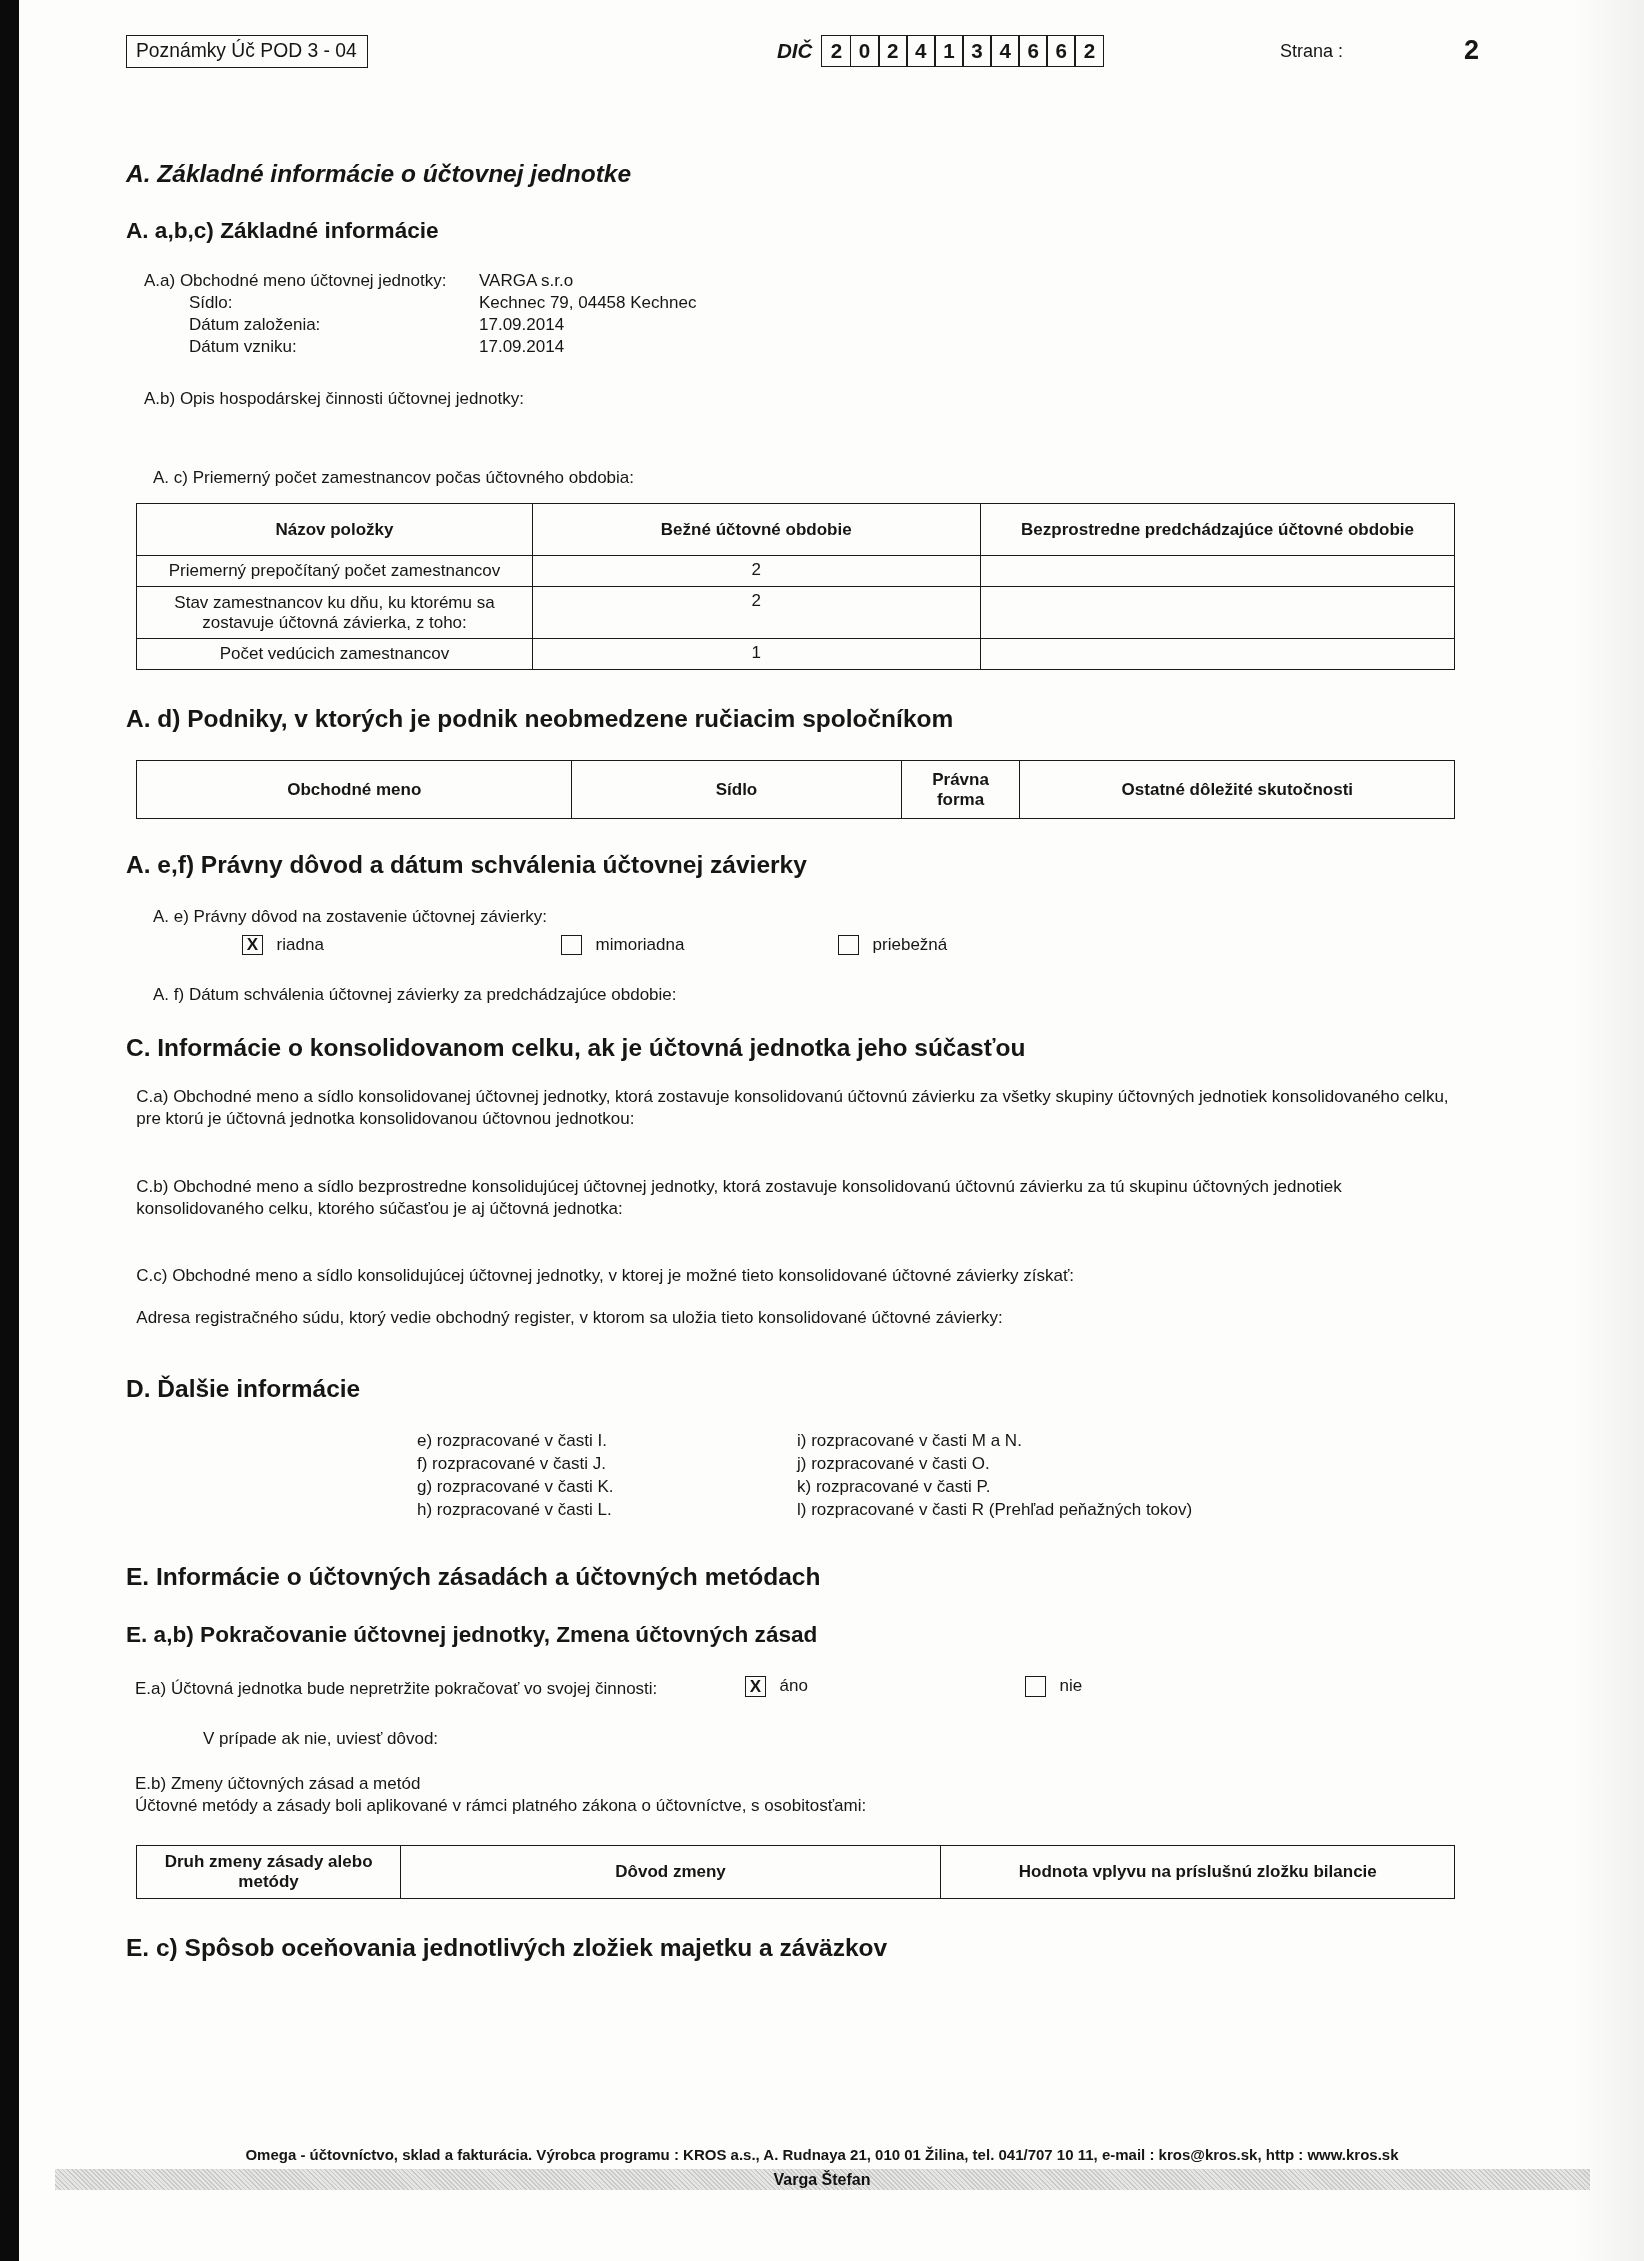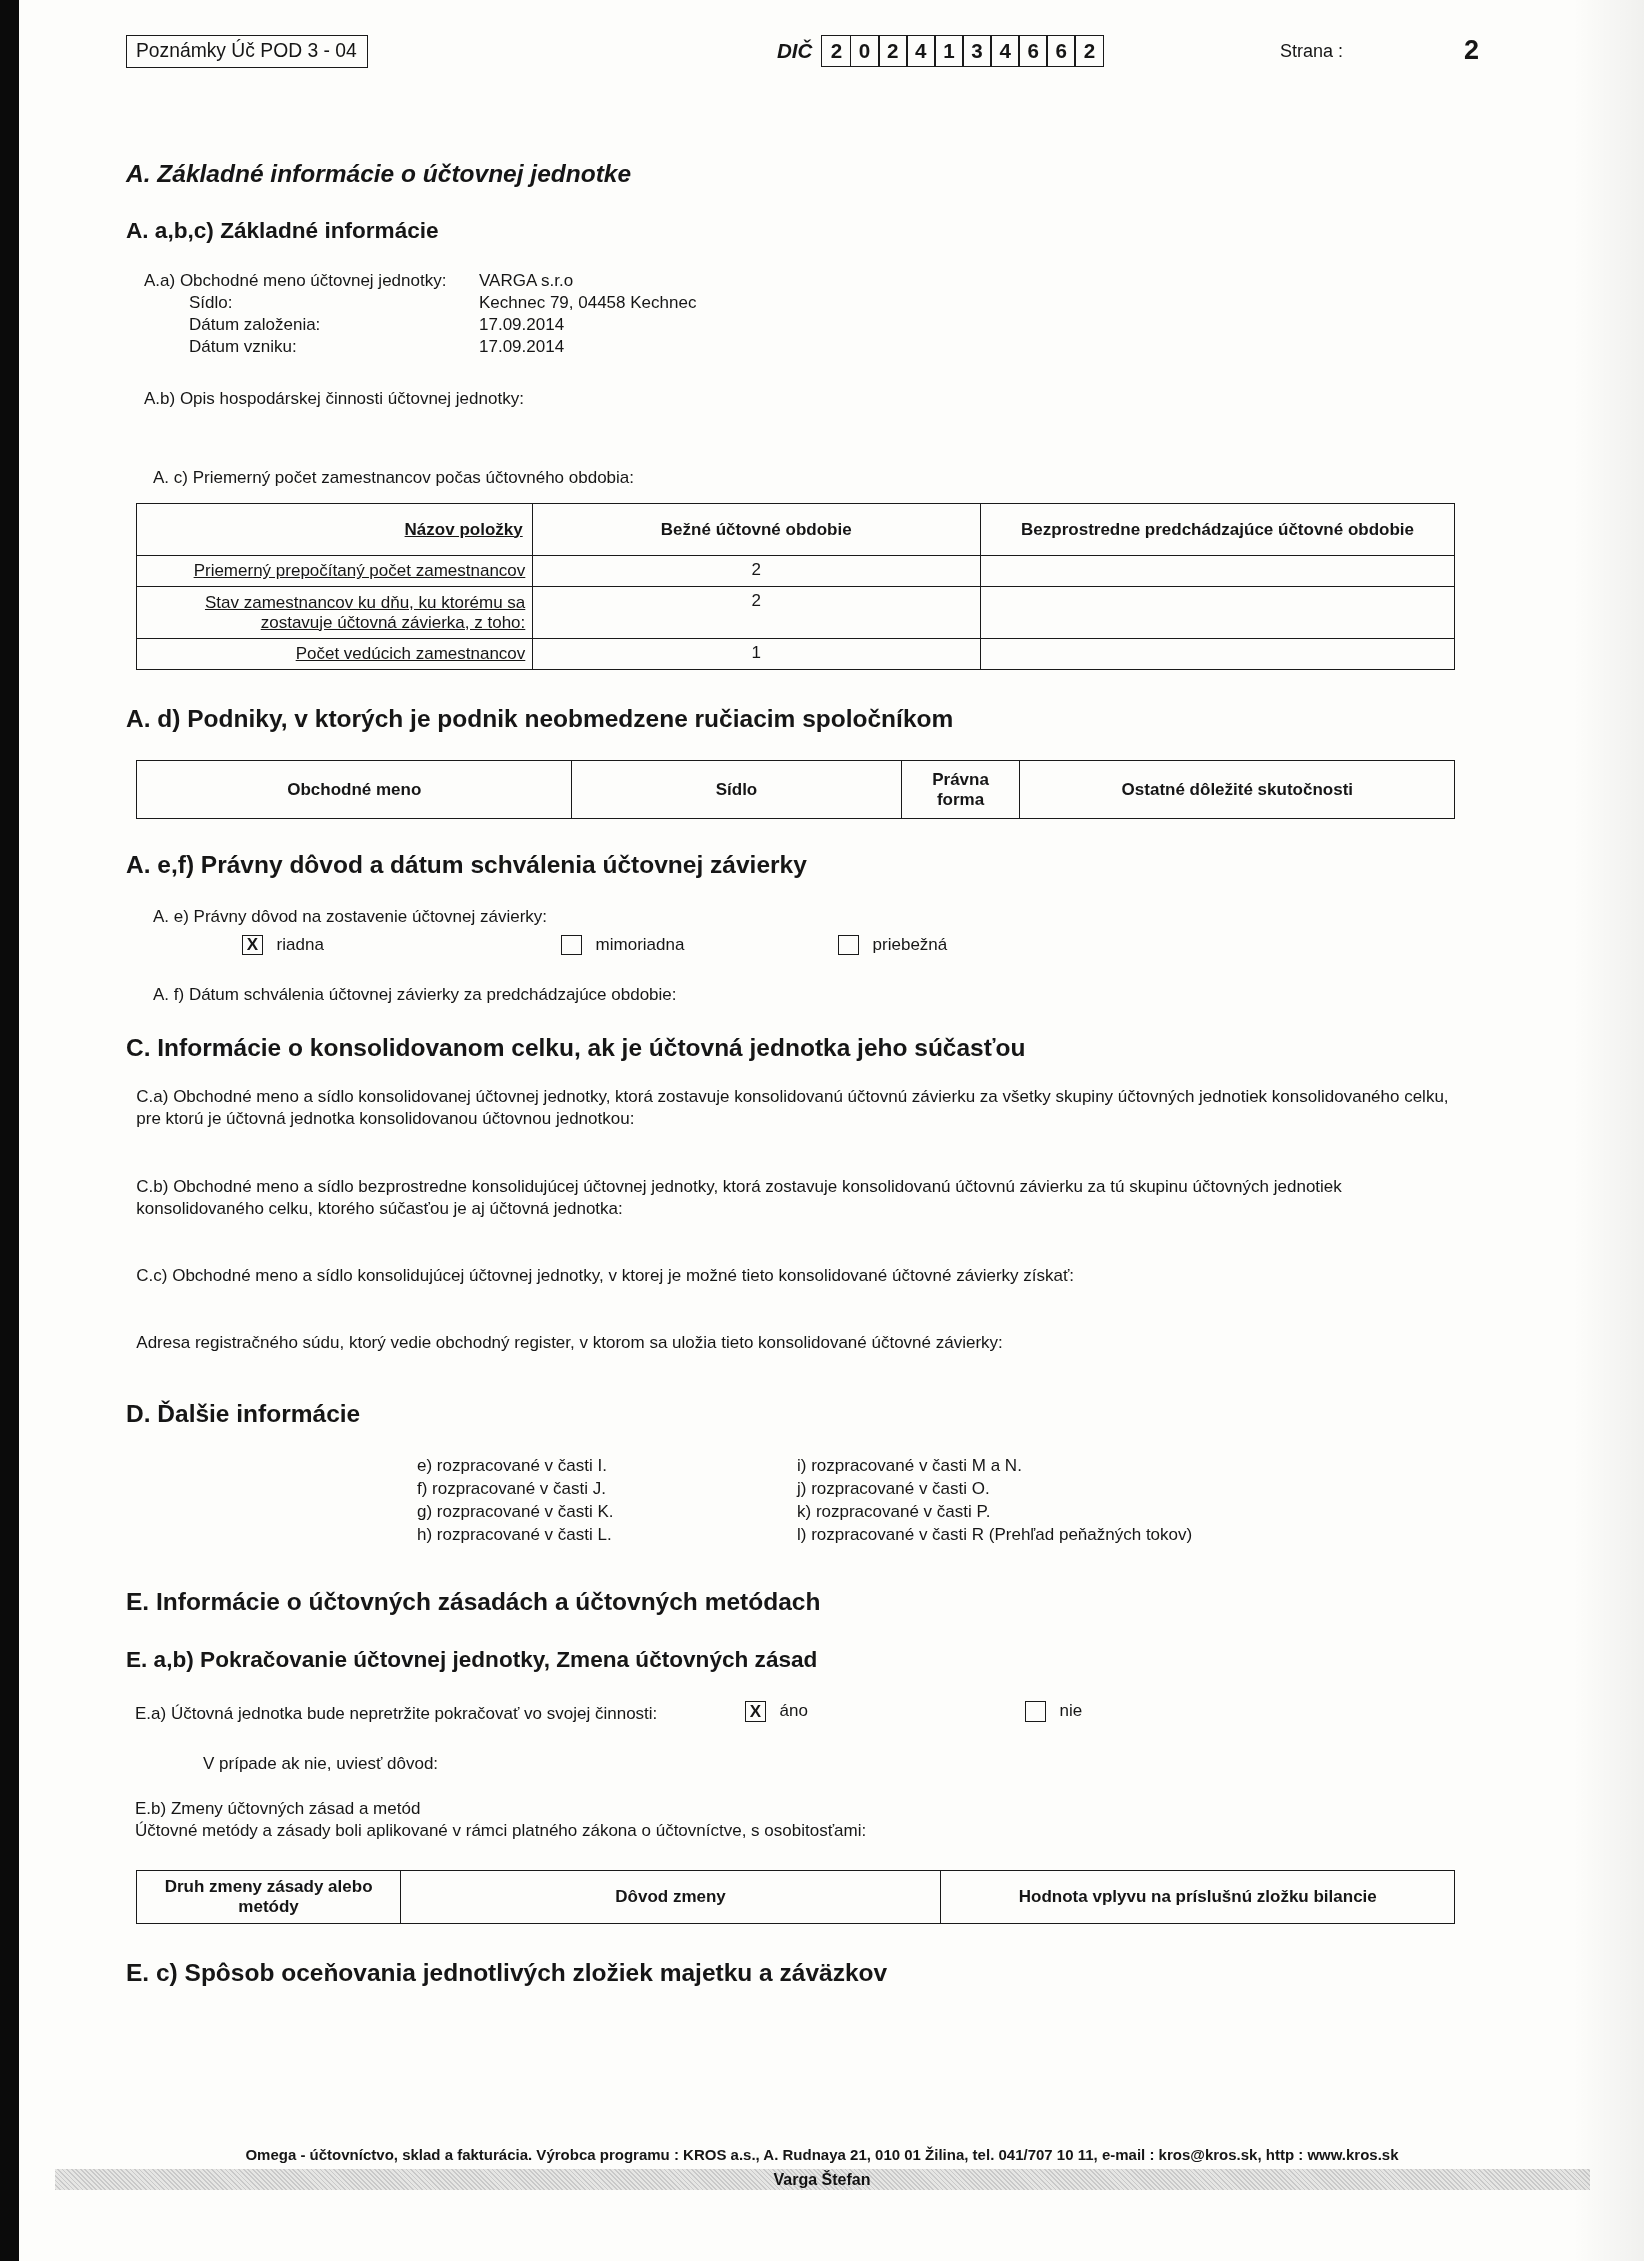--- a/index.html
+++ b/index.html
@@ -34,21 +34,21 @@
   .fl { width:335px; flex:none; }
   .fl.lvl1 { padding-left:45px; }
 
   .ab-label { margin-top:30px; margin-left:18px; }
   .ac-label { margin-top:57px; margin-left:27px; }
 
   table { border-collapse:collapse; width:1319px; margin-left:10.3px; }
   th, td { border:1.9px solid #1a1a1a; font-size:17px; padding:3.9px 9px; vertical-align:top; }
   th { font-weight:bold; text-align:center; vertical-align:middle; }
   .t1 { margin-top:14px; }
-  .t1 .c1 { width:30%; text-align:right;text-decoration:underline; }
+  .t1 .c1 { width:30%; text-align:center; }
   .t1 .c2 { width:34%; text-align:center; }
   .t1 .c3 { width:36%; text-align:center; }
   .t1 td.c1 { padding:5.2px 6.4px; }
   .t1 td.c2, .t1 td.c3 { text-align:center; }
   .t1 th { height:52px; }
 
   .ad-title { margin-top:35px; }
   .t2 { margin-top:27px; }
   .t2 th { height:58px; }
   .t2 .c1 { width:33%; }
@@ -61,21 +61,21 @@
   .cbrow { position:relative; height:31px; margin-top:6.4px; }
   .cb-item { position:absolute; top:0; display:flex; align-items:center; }
   .cb-box { width:20.6px; height:20.6px; border:1.9px solid #1a1a1a; display:flex; align-items:center; justify-content:center; font-size:17px; font-weight:bold; line-height:1; flex:none; }
   .cb-lab { font-size:17px; margin-left:14px; }
   .af-label { margin-top:18px; margin-left:27px; }
 
   .sec-c-title { margin-top:28px; }
   .c-par { margin-top:24.5px; margin-left:10.3px; width:1328px; }
   .c-par.pb { margin-top:46px; }
   .c-par.pc { margin-top:45px; }
-  .c-par.pd { margin-top:45px; }
+  .c-par.pd { margin-top:20px; }
 
   .sec-d-title { margin-top:46px; }
   .d-cols { position:relative; margin-top:26px; height:97px; }
   .d-col { position:absolute; top:0; font-size:17px; line-height:23px; }
   .d-col.k1 { left:6.4px; }
   .d-col.k2 { left:291px; }
   .d-col.k3 { left:671px; }
 
   .sec-e-title { margin-top:37px; }
   .eab-title { margin-top:31px; }

